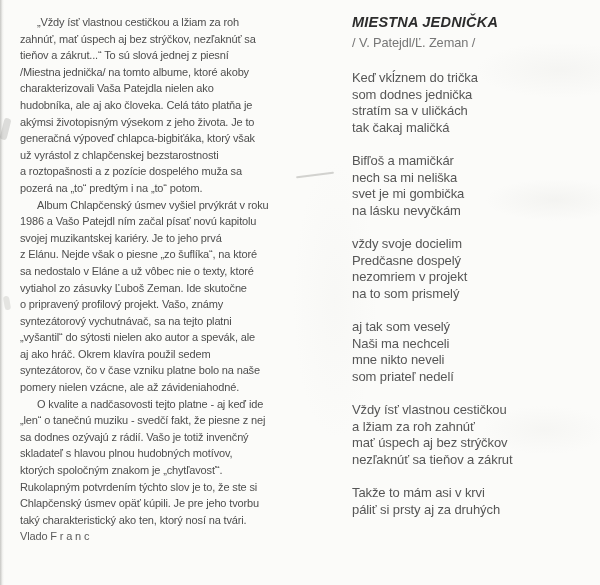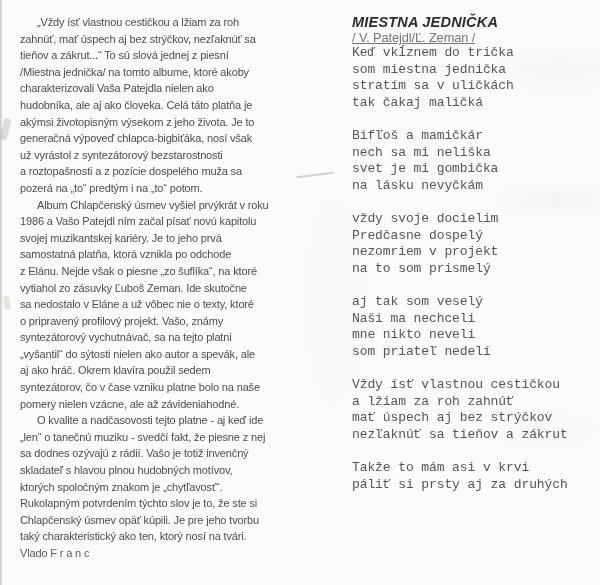--- a/index.html
+++ b/index.html
@@ -90,28 +90,28 @@
   }
   .song-title {
     font-size: 14.5px;
     font-weight: bold;
     color: #2d2d2d;
     letter-spacing: 0.2px;
     white-space: nowrap;
     font-style: italic;
   }
   .song-credits {
+    margin-top: 5px;
     font-size: 12.8px;
     color: #767676;
     letter-spacing: -0.1px;
     white-space: nowrap;
-    text-decoration: underline;
   }
   .stanzas {
-    font-family: Liberation Mono, monospace;
+    margin-top: 20px;
   }
   .stanza + .stanza {
     margin-top: 17px;
   }
   .stanza .line {
     font-size: 13px;
     line-height: 16.5px;
     color: #565656;
     letter-spacing: -0.1px;
     white-space: nowrap;
@@ -130,33 +130,32 @@
   <div class="article-column">
     <div>
         <div class="paragraph">
           <div class="line">„Vždy ísť vlastnou cestičkou a lžiam za roh</div>
           <div class="line">zahnúť, mať úspech aj bez strýčkov, nezľaknúť sa</div>
           <div class="line">tieňov a zákrut...“ To sú slová jednej z piesní</div>
           <div class="line">/Miestna jednička/ na tomto albume, ktoré akoby</div>
           <div class="line">charakterizovali Vaša Patejdla nielen ako</div>
           <div class="line">hudobníka, ale aj ako človeka. Celá táto platňa je</div>
           <div class="line">akýmsi životopisným výsekom z jeho života. Je to</div>
-          <div class="line">generačná výpoveď chlapca-bigbiťáka, nosí však</div>
-          <div class="line">už vyrástol z syntezátorový bezstarostnosti</div>
+          <div class="line">generačná výpoveď chlapca-bigbiťáka, ktorý však</div>
+          <div class="line">už vyrástol z chlapčenskej bezstarostnosti</div>
           <div class="line">a roztopašnosti a z pozície dospelého muža sa</div>
           <div class="line">pozerá na „to“ predtým i na „to“ potom.</div>
         </div>
         <div class="paragraph">
           <div class="line">Album Chlapčenský úsmev vyšiel prvýkrát v roku</div>
           <div class="line">1986 a Vašo Patejdl ním začal písať novú kapitolu</div>
           <div class="line">svojej muzikantskej kariéry. Je to jeho prvá</div>
-          <div class="line">samostatná platňa, ktorá vznikla po odchode</div>
           <div class="line">z Elánu. Nejde však o piesne „zo šuflíka“, na ktoré</div>
+          <div class="line">sa nedostalo v Eláne a už vôbec nie o texty, ktoré</div>
           <div class="line">vytiahol zo zásuvky Ľuboš Zeman. Ide skutočne</div>
-          <div class="line">sa nedostalo v Eláne a už vôbec nie o texty, ktoré</div>
           <div class="line">o pripravený profilový projekt. Vašo, známy</div>
           <div class="line">syntezátorový vychutnávač, sa na tejto platni</div>
           <div class="line">„vyšantil“ do sýtosti nielen ako autor a spevák, ale</div>
           <div class="line">aj ako hráč. Okrem klavíra použil sedem</div>
           <div class="line">syntezátorov, čo v čase vzniku platne bolo na naše</div>
           <div class="line">pomery nielen vzácne, ale až závideniahodné.</div>
         </div>
         <div class="paragraph">
           <div class="line">O kvalite a nadčasovosti tejto platne - aj keď ide</div>
           <div class="line">„len“ o tanečnú muziku - svedčí fakt, že piesne z nej</div>
@@ -170,21 +169,21 @@
       </div>
     <div class="signature">Vlado F r a n c</div>
   </div>
 
   <div class="lyrics-column">
     <div class="song-title">MIESTNA JEDNIČKA</div>
     <div class="song-credits">/ V. Patejdl/Ľ. Zeman /</div>
     <div class="stanzas">
         <div class="stanza">
           <div class="line">Keď vkĺznem do trička</div>
-          <div class="line">som miestna jednička</div>
+          <div class="line">som dodnes jednička</div>
           <div class="line">stratím sa v uličkách</div>
           <div class="line">tak čakaj maličká</div>
         </div>
         <div class="stanza">
           <div class="line">Bifľoš a mamičkár</div>
           <div class="line">nech sa mi neliška</div>
           <div class="line">svet je mi gombička</div>
           <div class="line">na lásku nevyčkám</div>
         </div>
         <div class="stanza">

